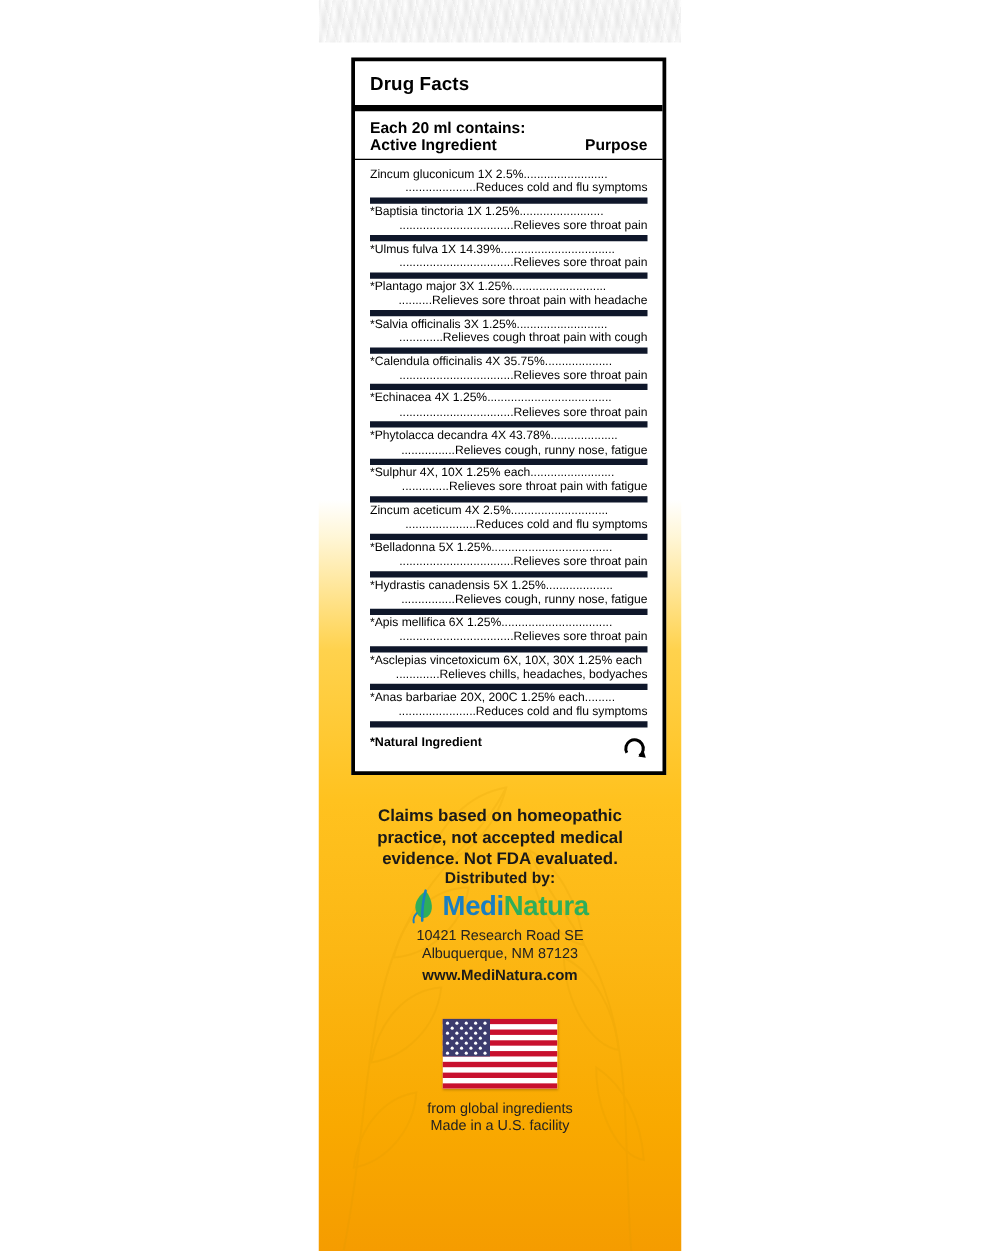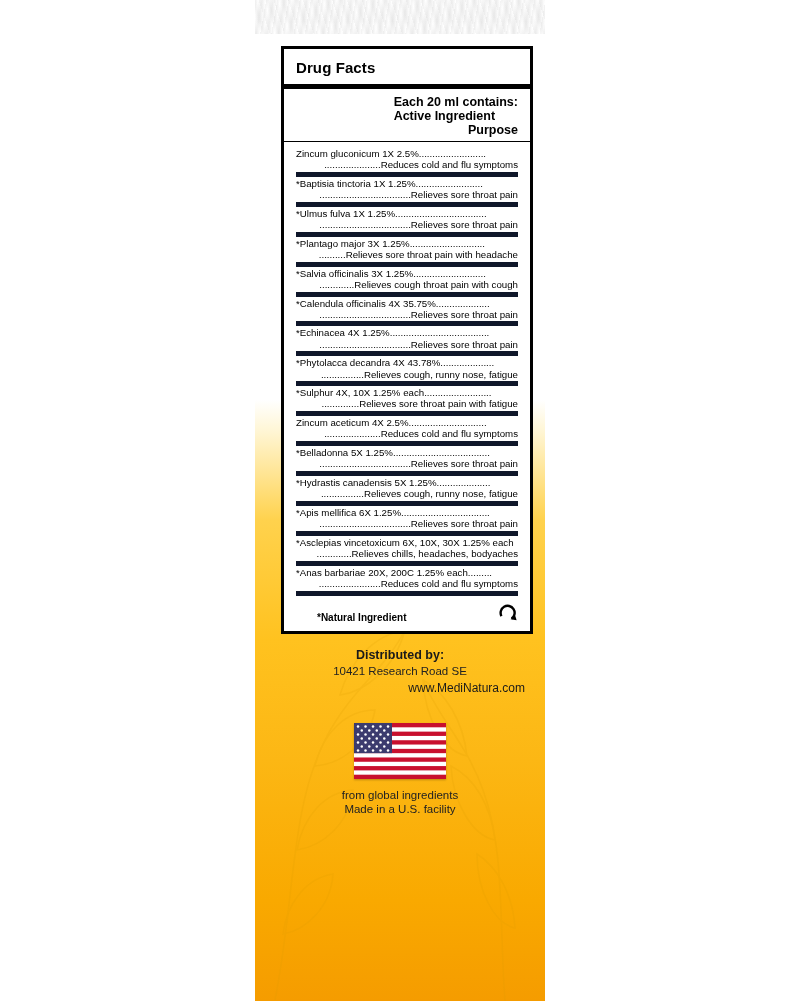--- a/index.html
+++ b/index.html
@@ -87,43 +87,41 @@
     margin: 4px -12px 4px -12px;
   }
   .df-head {
     display: flex;
     justify-content: space-between;
     align-items: flex-end;
     font-weight: bold;
     font-size: 12.5px;
     line-height: 14px;
     color: #000;
-    flex-direction: column;
   }
   .df-head .left { }
   .df-head .right { padding-bottom: 0px; }
 
   .ing-list { margin-top: 2px; }
   .ing {
     font-size: 9.7px;
     line-height: 11.2px;
     color: #000;
     border-bottom: 5px solid #0f172a;
     padding: 1px 0 1.5px 0;
   }
   .ing:first-child { padding-top: 2px; }
   .ing .nm { display:block; white-space: nowrap; overflow:hidden; }
   .ing .pp { display:block; text-align: right; white-space: nowrap; overflow:hidden; }
 
   .natural-row {
     display:flex;
-    align-items:flex-end;
+    align-items:flex-start;
     justify-content: space-between;
     padding-top: 7px;
-    margin-left: 21px;
   }
   .natural {
     font-size: 10px;
     font-weight: bold;
     color:#000;
   }
   .arrow-icon { width: 20px; height: 20px; }
 
   
   .yellow-body {
@@ -135,21 +133,21 @@
     color: #1a1a1a;
   }
   .statement {
     font-size: 13.5px;
     font-weight: bold;
     line-height: 17px;
     color: #191919;
   }
   .statement.second { margin-top: 22px; }
 
-  .dist-block { margin-top: 26px; }
+  .dist-block { }
   .dist-label {
     font-size: 12.5px;
     font-weight: bold;
     color: #1a1a1a;
     margin-bottom: 2px;
   }
   .logo-row {
     display:flex;
     align-items:center;
     justify-content:center;
@@ -166,24 +164,23 @@
   .logo-text .medi { color: #1a7fc1; }
   .logo-text .natura { color: #2fae5a; }
 
   .addr {
     font-size: 11.5px;
     line-height: 14px;
     color: #222;
   }
   .web {
     font-size: 12px;
-    font-weight: normal;
+    font-weight: bold;
     color: #1a1a1a;
     margin-top: 3px;
-    text-align: right;
   }
 
   
   .flag-wrap {
     margin-top: 28px;
     display:flex;
     justify-content:center;
   }
   .flag {
     width: 92px;
@@ -249,21 +246,21 @@
 
       <div class="ing">
         <span class="nm">Zincum gluconicum 1X 2.5%.........................</span>
         <span class="pp">.....................Reduces cold and flu symptoms</span>
       </div>
       <div class="ing">
         <span class="nm">*Baptisia tinctoria 1X 1.25%.........................</span>
         <span class="pp">..................................Relieves sore throat pain</span>
       </div>
       <div class="ing">
-        <span class="nm">*Ulmus fulva 1X 1.25%..................................</span>
+        <span class="nm">*Ulmus fulva 1X 14.39%..................................</span>
         <span class="pp">..................................Relieves sore throat pain</span>
       </div>
       <div class="ing">
         <span class="nm">*Plantago major 3X 1.25%............................</span>
         <span class="pp">..........Relieves sore throat pain with headache</span>
       </div>
       <div class="ing">
         <span class="nm">*Salvia officinalis 3X 1.25%...........................</span>
         <span class="pp">.............Relieves cough throat pain with cough</span>
       </div>
@@ -317,26 +314,40 @@
           <path d="M3.5,13.2 A7,7 0 1 1 13.6,15.6" fill="none" stroke="#000" stroke-width="2.4"></path>
           <polygon points="16.8,11.2 18.6,17.2 12.6,16.2" fill="#000"></polygon>
         </svg>
       </div>
     </div>
   </div>
 
   <div class="yellow-body">
 
 
+    <div class="statement second">
+      Claims based on homeopathic<br>practice, not accepted medical<br>evidence. Not FDA evaluated.
+    </div>
 
     <div class="dist-block">
       <div class="dist-label">Distributed by:</div>
 
+      <div class="logo-row">
+        <span class="leaf-mark">
+          <svg viewBox="0 0 22 28" xmlns="http://www.w3.org/2000/svg">
+            <path d="M11.5,1.5 C4,7 1.5,13.5 4.5,19.5 C6.5,23.5 10.5,24.5 13.5,22 C18,18 17.5,9 11.5,1.5 Z" fill="#2fae5a"></path>
+            <path d="M11.5,1.5 C9.5,9 8.5,16 8.8,25.5" fill="none" stroke="#1a7fc1" stroke-width="2" stroke-linecap="round"></path>
+            <path d="M4.5,19.5 C2,22 1.5,25 2,27" fill="none" stroke="#1a7fc1" stroke-width="1.6" stroke-linecap="round"></path>
+          </svg>
+        </span>
+        <span class="logo-text"><span class="medi">Medi</span><span class="natura">Natura</span></span>
+      </div>
 
       <div class="addr">10421 Research Road SE</div>
+      <div class="addr">Albuquerque, NM 87123</div>
       <div class="web">www.MediNatura.com</div>
     </div>
 
     <div class="flag-wrap">
       <div class="flag">
         <svg viewBox="0 0 92 56" width="92" height="56" xmlns="http://www.w3.org/2000/svg">
           <rect width="92" height="56" fill="#ffffff"></rect>
           <g fill="#c8102e">
             <rect y="0" width="92" height="4.31"></rect>
             <rect y="8.62" width="92" height="4.31"></rect>

